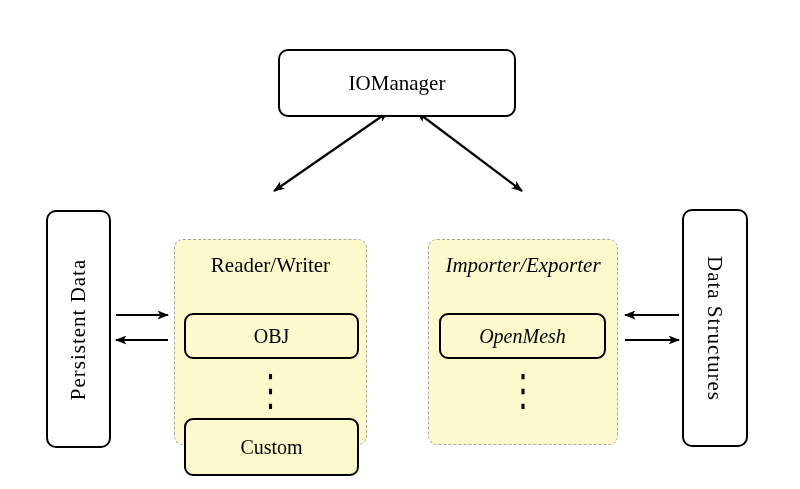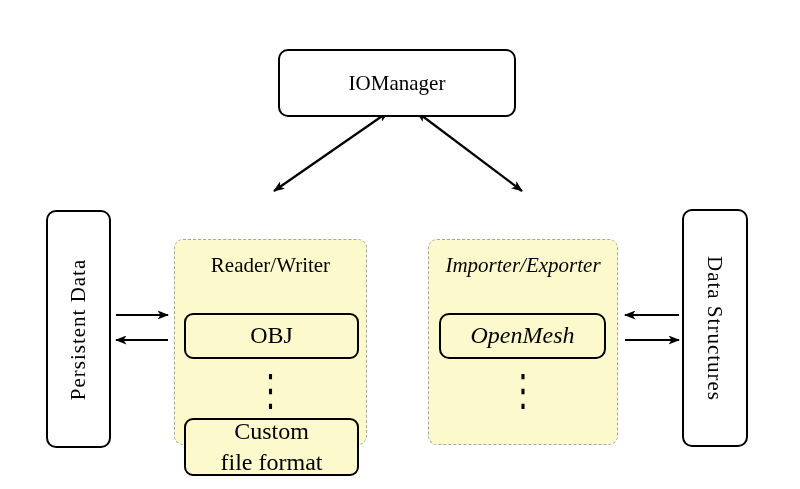--- a/index.html
+++ b/index.html
@@ -56,25 +56,25 @@
     position:absolute;left:0;right:0;top:13px;
     text-align:center;font-size:21px;
   }
   .inner{
     position:absolute;
     background:var(--group-fill);
     border:2.5px solid var(--stroke);
     border-radius:9px;
     box-sizing:border-box;
     display:flex;flex-direction:column;align-items:center;justify-content:center;
-    font-size:24px;line-height:1.3;
+    font-size:20px;line-height:1.3;
     text-align:right;
   }
   .group-left .inner{left:9px;width:175px;}
-  .group-right .inner{left:10px;width:167px;border-radius:10px;}
+  .group-right .inner{left:10px;width:167px;}
   .inner-top{top:73px;height:46px;}
   .inner-bottom{top:178px;height:58px;}
   .dots{
     position:absolute;left:0;right:0;top:125px;height:52px;
     display:flex;align-items:center;justify-content:center;
     font-size:30px;line-height:1;
     transform:scaleY(1.45);
     font-family:"DejaVu Sans",sans-serif;
   }
 </style>
@@ -110,21 +110,20 @@
   </div>
 
   <div class="group group-left">
     <div class="group-title">Reader/Writer</div>
     <div class="inner inner-top">
       <span>OBJ</span>
     </div>
     <div class="dots">⋮</div>
     <div class="inner inner-bottom">
       <span>Custom</span>
-      <span>file format</span>
     </div>
   </div>
 
   <div class="group group-right">
     <div class="group-title">Importer/Exporter</div>
     <div class="inner inner-top">
       <span>OpenMesh</span>
     </div>
     <div class="dots">⋮</div>
   </div>

